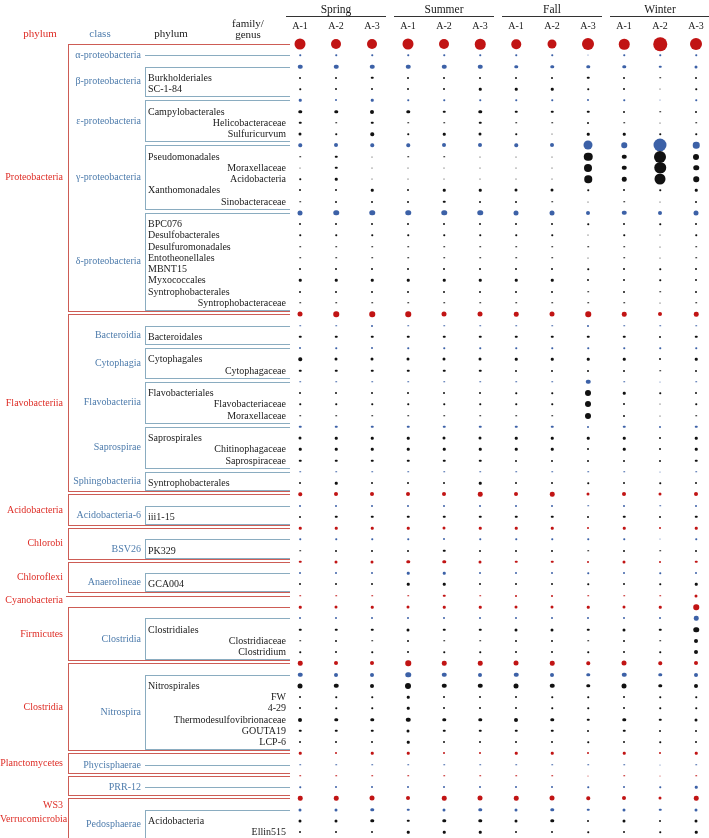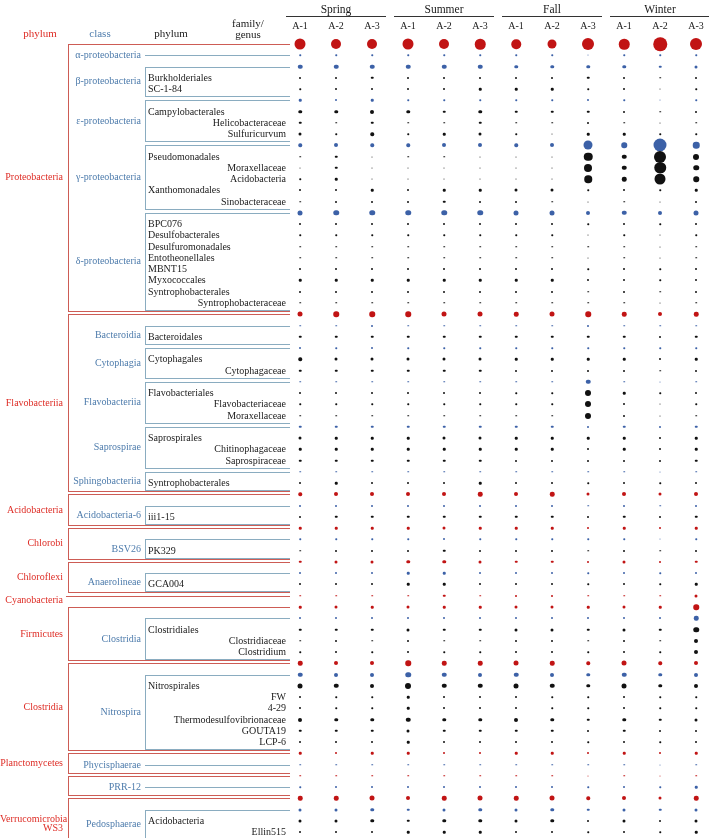--- a/index.html
+++ b/index.html
@@ -86,21 +86,21 @@
     <div class="hline redl" style="left: 68px; top: 663.3px; width: 222px;"></div>
     <div class="hline redl" style="left: 68px; top: 750.12px; width: 222px;"></div>
     <div class="tax-label phylum-label" style="left: 0px; top: 700.71px; width: 63px;">Clostridia</div>
     <div class="vline redl" style="left: 68px; top: 753.38px; height: 19.26px;"></div>
     <div class="hline redl" style="left: 68px; top: 753.38px; width: 222px;"></div>
     <div class="hline redl" style="left: 68px; top: 772.64px; width: 222px;"></div>
     <div class="tax-label phylum-label" style="left: 0px; top: 757.01px; width: 63px;">Planctomycetes</div>
     <div class="vline redl" style="left: 68px; top: 775.9px; height: 19.26px;"></div>
     <div class="hline redl" style="left: 68px; top: 775.9px; width: 222px;"></div>
     <div class="hline redl" style="left: 68px; top: 795.16px; width: 222px;"></div>
-    <div class="tax-label phylum-label" style="left: 0px; top: 822px; width: 63px;">WS3</div>
+    <div class="tax-label phylum-label" style="left: 0px; top: 799px; width: 63px;">WS3</div>
     <div class="vline redl" style="left: 68px; top: 798.42px; height: 41.78px;"></div>
     <div class="hline redl" style="left: 68px; top: 798.42px; width: 222px;"></div>
     <div class="tax-label phylum-label" style="left: 0px; top: 813.31px; width: 63px;">Verrucomicrobia</div>
     <div class="hline bluel" style="left: 145px; top: 55.26px; width: 145px;"></div>
     <div class="tax-label class-label" style="left: 30px; top: 49.26px; width: 111px;">α-proteobacteria</div>
     <div class="vline bluel" style="left: 145px; top: 66.52px; height: 29.52px;"></div>
     <div class="hline bluel" style="left: 145px; top: 66.52px; width: 145px;"></div>
     <div class="hline bluel" style="left: 145px; top: 96.04px; width: 145px;"></div>
     <div class="tax-label class-label" style="left: 30px; top: 75.28px; width: 111px;">β-proteobacteria</div>
     <div class="vline bluel" style="left: 145px; top: 100.3px; height: 40.78px;"></div>

